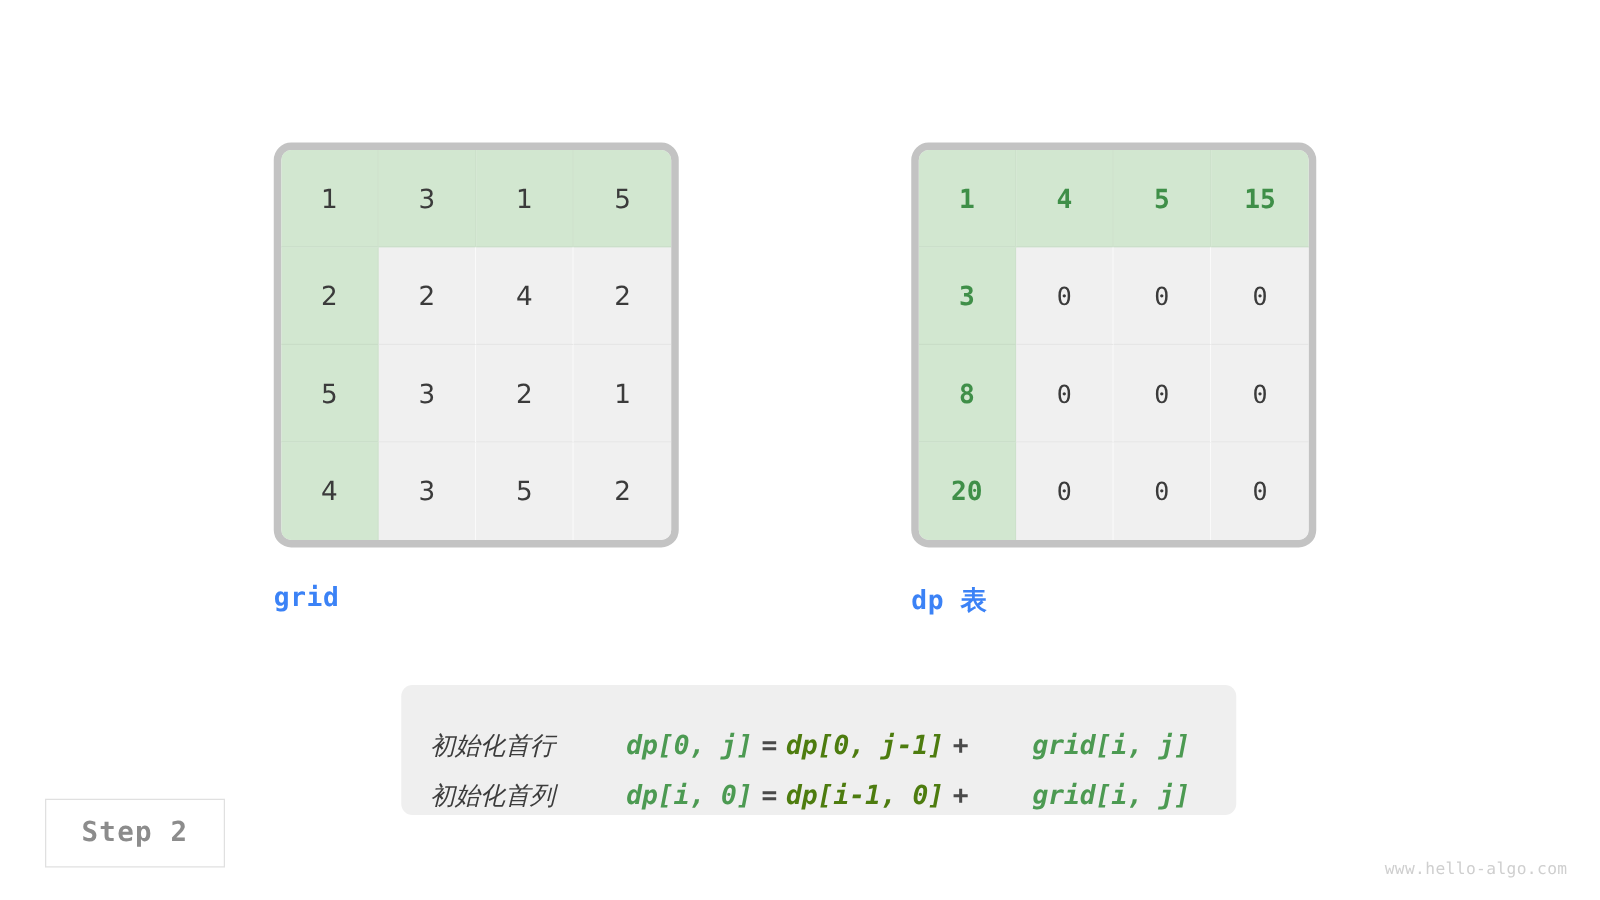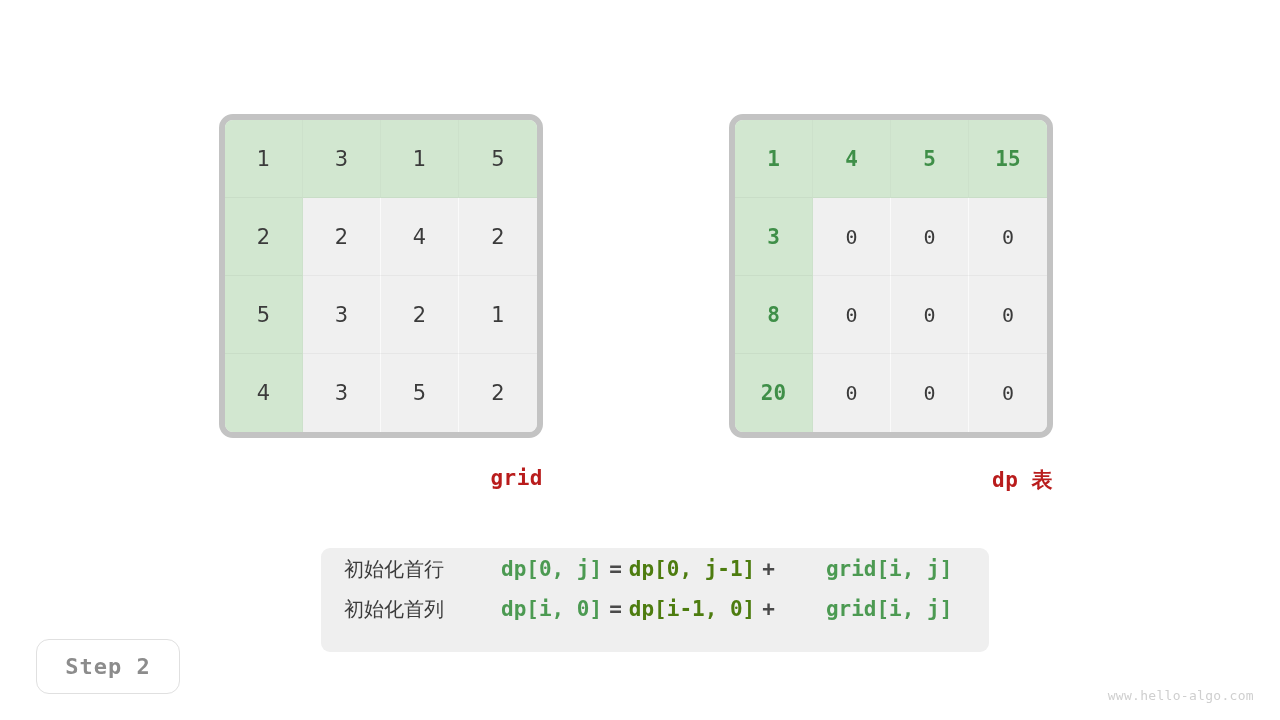--- a/index.html
+++ b/index.html
@@ -82,41 +82,42 @@
   #dp-block .cell.hl {
     color: #3f8f48;
     font-weight: bold;
     font-size: 21px;
   }
 
   .table-caption {
     position: absolute;
     top: 466px;
     width: 324px;
-    text-align: right;
-    font-family: "DejaVu Sans Mono", monospace;
-    font-weight: bold;
-    font-size: 21px;
-    color: #b91c1c;
+    text-align: left;
+    font-family: "DejaVu Sans Mono", monospace;
+    font-weight: bold;
+    font-size: 21px;
+    color: #3b82f6;
     letter-spacing: 0.5px;
   }
   #grid-caption { left: 219px; }
   #dp-caption   { left: 729px; }
 
   
   #formula-box {
     position: absolute;
     left: 321px;
     top: 548px;
     width: 668px;
     height: 104px;
     background: #efefef;
     border-radius: 9px;
     box-sizing: border-box;
-    padding: 1px 0 0 0;
+    padding: 28px 0 0 0;
+    font-style: italic;
   }
   .formula-line {
     display: flex;
     align-items: center;
     height: 40px;
     padding-left: 23px;
     white-space: pre;
   }
   .f-label {
     font-family: "DejaVu Sans", sans-serif;
@@ -134,21 +135,21 @@
   .f-dark  { color: #4a4a4a; font-weight: bold; }
 
   
   #step-badge {
     position: absolute;
     left: 36px;
     top: 639px;
     width: 144px;
     height: 55px;
     border: 1px solid #e0e0e0;
-    border-radius: 13px;
+    border-radius: 0;
     background: #ffffff;
     display: flex;
     align-items: center;
     justify-content: center;
     font-family: "DejaVu Sans Mono", monospace;
     font-weight: bold;
     font-size: 22px;
     color: #8c8c8c;
     letter-spacing: 1px;
     box-sizing: border-box;

